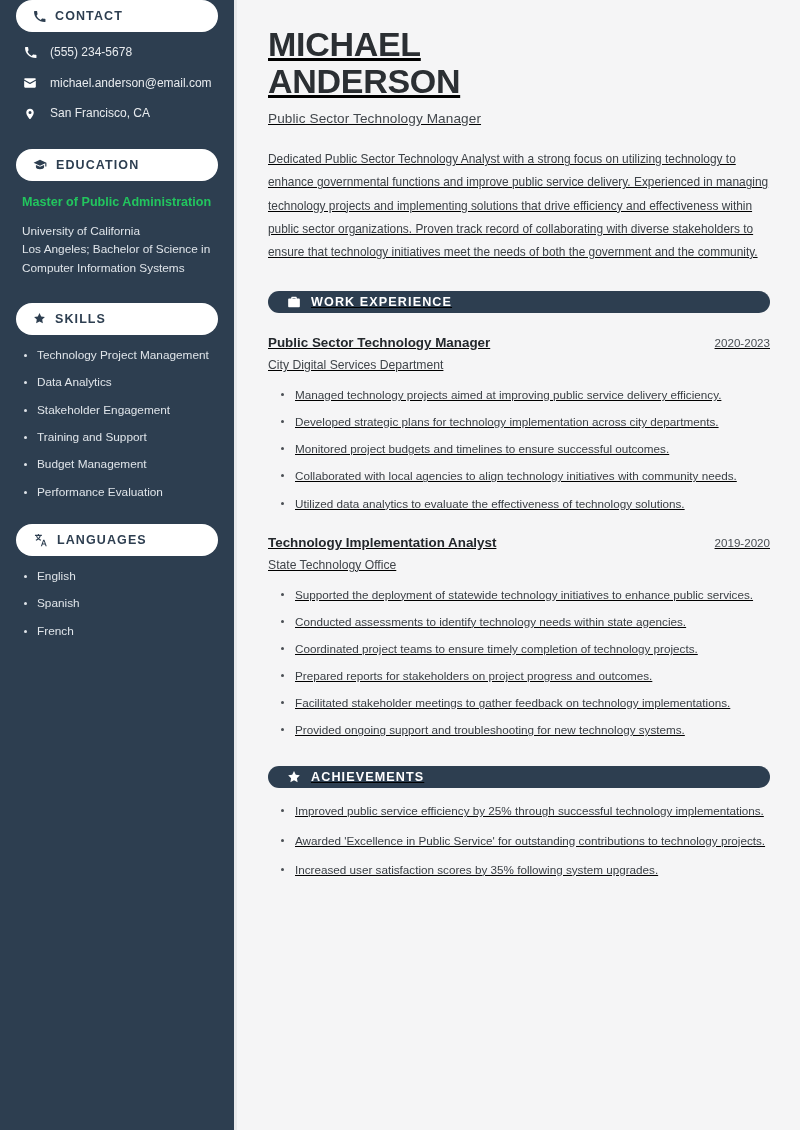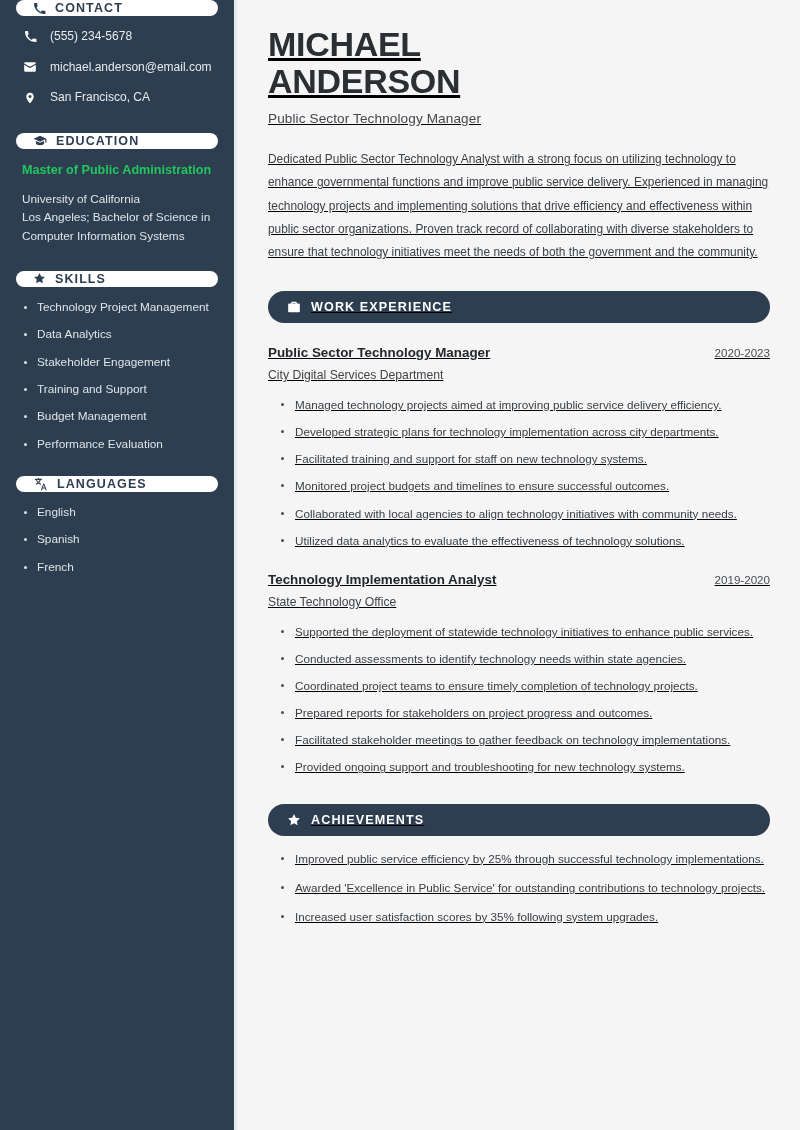--- a/index.html
+++ b/index.html
@@ -49,21 +49,21 @@
     font-size: 41px;
     font-weight: 700;
     letter-spacing: 1px;
     color: #ffffff;
   }
 
   .pill {
     background: #ffffff;
     color: #2d3e50;
     border-radius: 999px;
-    height: 16px;
+    height: 32px;
     display: flex;
     align-items: center;
     gap: 9px;
     padding: 0 17px;
     font-size: 12.5px;
     font-weight: 700;
     letter-spacing: 1.1px;
   }
   .pill svg { flex: 0 0 auto; display: block; }
 
@@ -144,21 +144,21 @@
     margin-top: 22px;
     font-size: 11.9px;
     line-height: 1.95;
     color: #3d4247;
   }
 
   .sec-head {
     background: #2d3e50;
     color: #ffffff;
     border-radius: 999px;
-    height: 32px;
+    height: 22px;
     display: flex;
     align-items: center;
     gap: 10px;
     padding: 0 19px;
     font-size: 12.6px;
     font-weight: 700;
     letter-spacing: 1.1px;
     margin-top: 27px;
   }
   .sec-head svg { display: block; flex: 0 0 auto; }
@@ -351,21 +351,20 @@
 
     <section class="job">
       <div class="job-top">
         <div class="job-title">Public Sector Technology Manager</div>
         <div class="job-dates">2020-2023</div>
       </div>
       <div class="job-org">City Digital Services Department</div>
       <ul class="bullets">
         <li>Managed technology projects aimed at improving public service delivery efficiency.</li>
         <li>Developed strategic plans for technology implementation across city departments.</li>
-        <li>Facilitated training and support for staff on new technology systems.</li>
         <li>Monitored project budgets and timelines to ensure successful outcomes.</li>
         <li>Collaborated with local agencies to align technology initiatives with community needs.</li>
         <li>Utilized data analytics to evaluate the effectiveness of technology solutions.</li>
       </ul>
     </section>
 
     <section class="job">
       <div class="job-top">
         <div class="job-title">Technology Implementation Analyst</div>
         <div class="job-dates">2019-2020</div>

